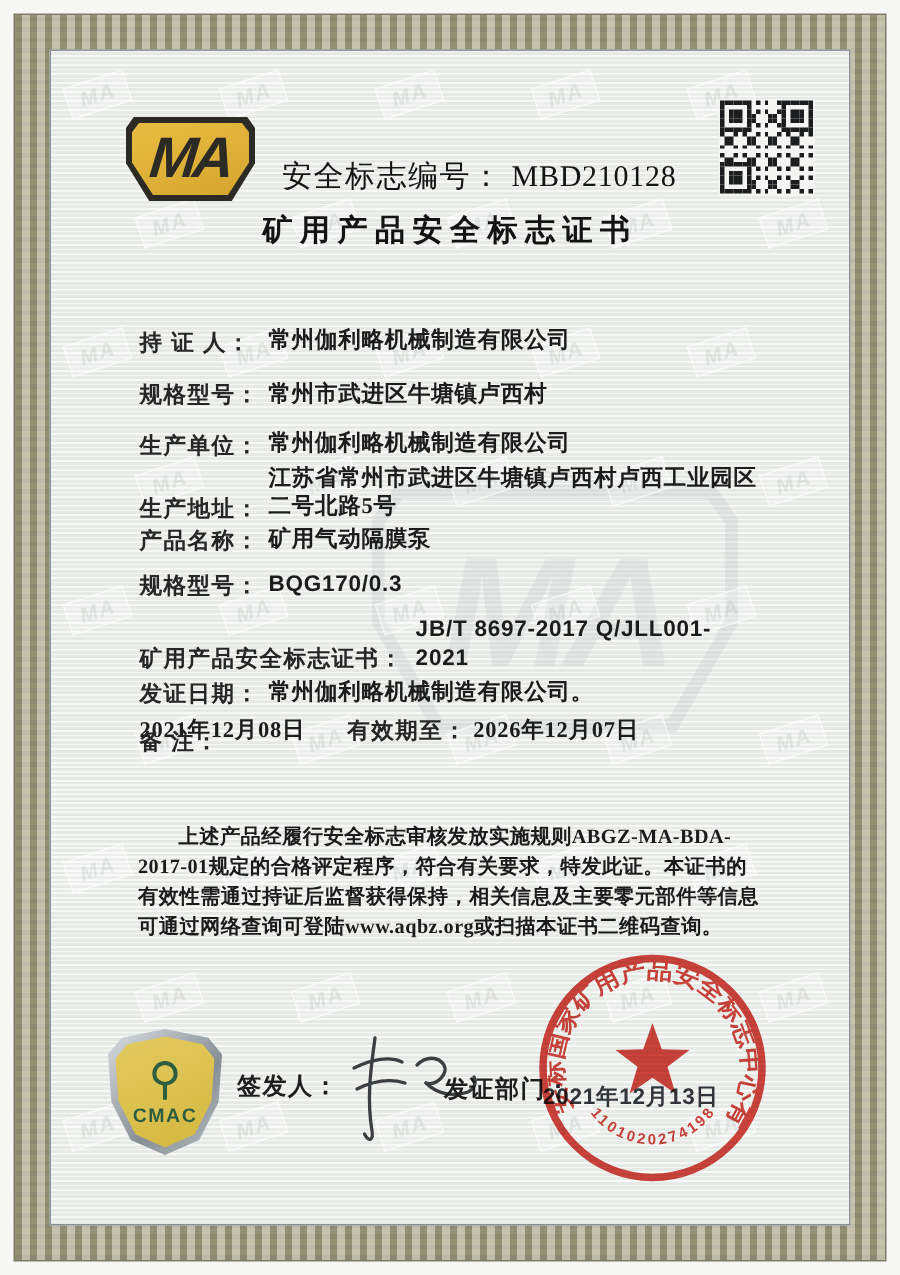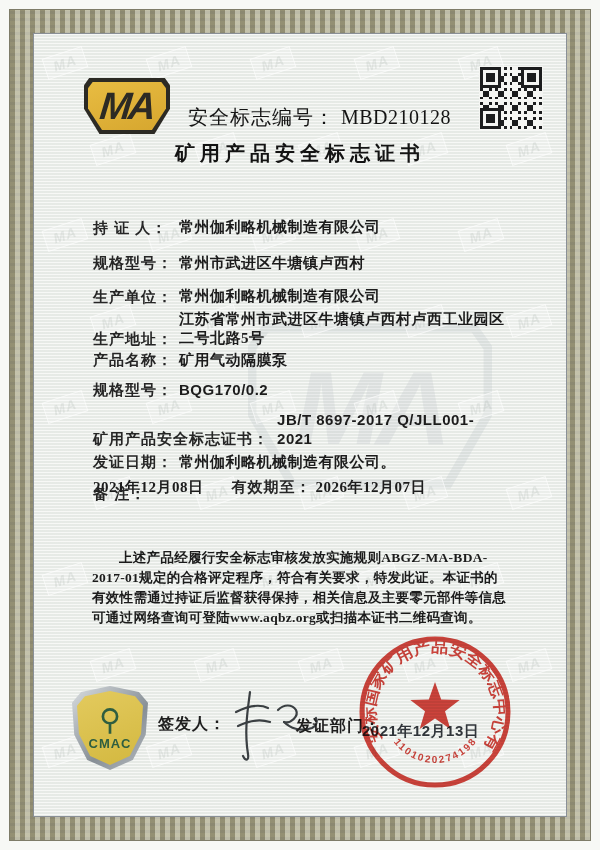--- a/index.html
+++ b/index.html
@@ -563,21 +563,21 @@
   <div class="frow mb2">
     <span class="flabel">生产地址：</span>
     <span class="fvalue">江苏省常州市武进区牛塘镇卢西村卢西工业园区二号北路5号</span>
   </div>
   <div class="frow mb10">
     <span class="flabel">产品名称：</span>
     <span class="fvalue">矿用气动隔膜泵</span>
   </div>
   <div class="frow mb10">
     <span class="flabel">规格型号：</span>
-    <span class="fvalue" style="font-family:'Liberation Sans',sans-serif">BQG170/0.2</span>
+    <span class="fvalue" style="font-family:'Liberation Sans',sans-serif">BQG170/0.3</span>
   </div>
   <div class="frow mb4">
     <span class="flabel wide">矿用产品安全标志证书：</span>
     <span class="fvalue" style="font-family:'Liberation Sans',sans-serif">JB/T 8697-2017  Q/JLL001-2021</span>
   </div>
   <div class="frow">
     <span class="flabel">发证日期：</span>
     <span class="fvalue">常州伽利略机械制造有限公司。</span>
   </div>
 </div>

